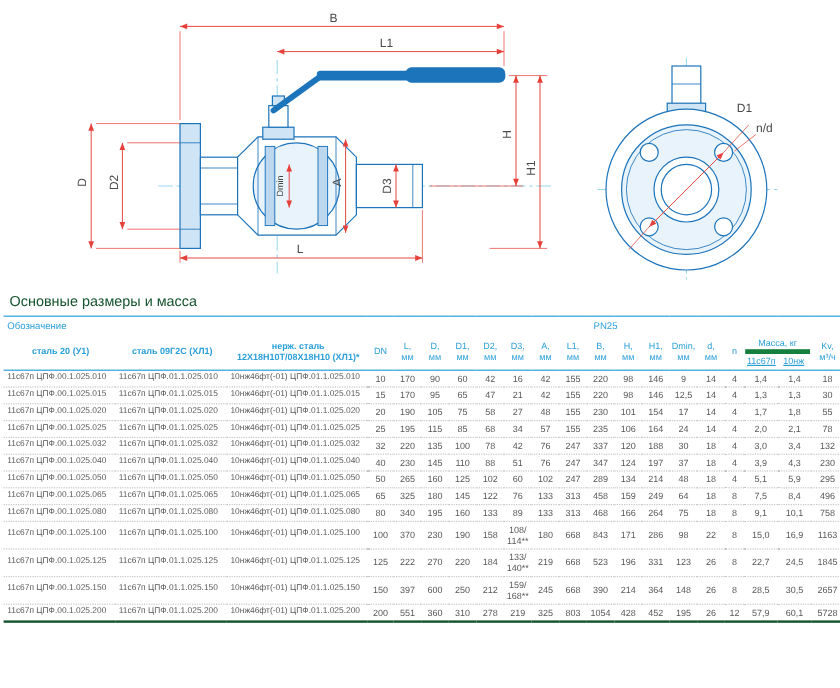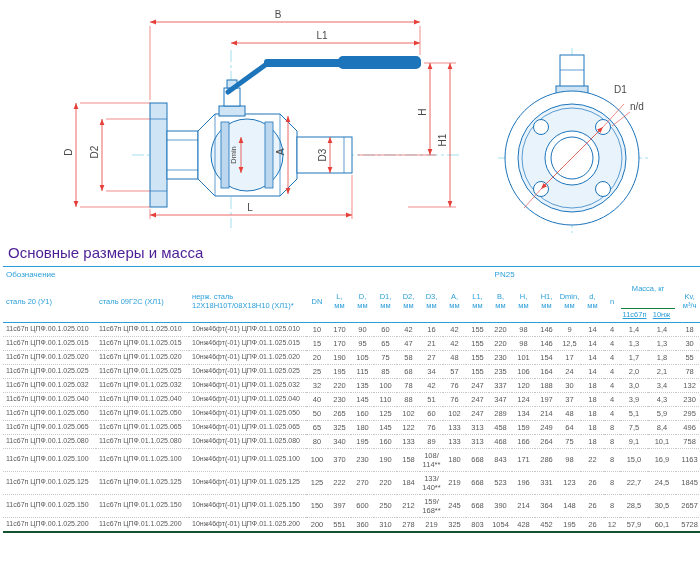--- a/index.html
+++ b/index.html
@@ -16,32 +16,32 @@
   .thin { stroke:#1c74bb; stroke-width:0.7; fill:none; }
   .nofill { fill:none; stroke:#1c74bb; stroke-width:1; }
   .handle-fill { fill:#1c74bb; }
   .handle-arm { stroke:#1c74bb; stroke-width:5; fill:none; stroke-linecap:round; }
   .dim { stroke:#e5403a; stroke-width:0.8; marker-start:url(#arr); marker-end:url(#arr); }
   .ext { stroke:#e5403a; stroke-width:0.6; }
   .dimlabel { fill:#4a4a4a; font-size:10px; font-family:"Liberation Sans", sans-serif; }
   .dimlabel-sm { font-size:7.5px; }
 
   
-  .section-title { color:#4c1d95; font-size:15px; font-weight:normal; margin:6px 0 5px 8px; }
+  .section-title { color:#14532d; font-size:12px; font-weight:normal; margin:6px 0 5px 8px; }
 
   
   .table-wrap { padding:0 3px; }
   table { width:100%; border-collapse:collapse; table-layout:fixed; }
   th, td { font-weight:normal; padding:2px 1px; line-height:1.2; vertical-align:middle; }
   th { color:#2b9fd9; font-size:7.5px; text-align:center; }
   .group-row th { border-top:1px solid #2b9fd9; font-size:8px; padding-top:3px; }
   .th-designation { text-align:left; padding-left:3px; }
   .cols-row th { border-bottom:1px solid #2b9fd9; padding-bottom:3px; }
-  .th-mat { text-align:left; font-size:7.5px; vertical-align:middle; padding-left:3px; }
-  .mass-top { border-bottom:1px solid #15803d; padding-bottom:15px; margin-bottom:1px; }
+  .th-mat { text-align:center; font-size:7.5px; vertical-align:middle; padding-left:3px;font-weight:bold; }
+  .mass-top { border-bottom:4px solid #15803d; padding-bottom:1px; margin-bottom:1px; }
   .mass-sub { display:flex;text-decoration:underline; }
   .mass-sub span { flex:1; }
   tbody td { color:#58585a; font-size:7.5px; text-align:center; border-top:1px dotted #c6c6c6; }
   tbody td.des { text-align:left; font-size:7px; padding-left:3px; white-space:nowrap; }
   tbody tr:last-child td { border-bottom:2px solid #14532d; }
 </style>
 </head>
 <body>
 
 <div class="page">

